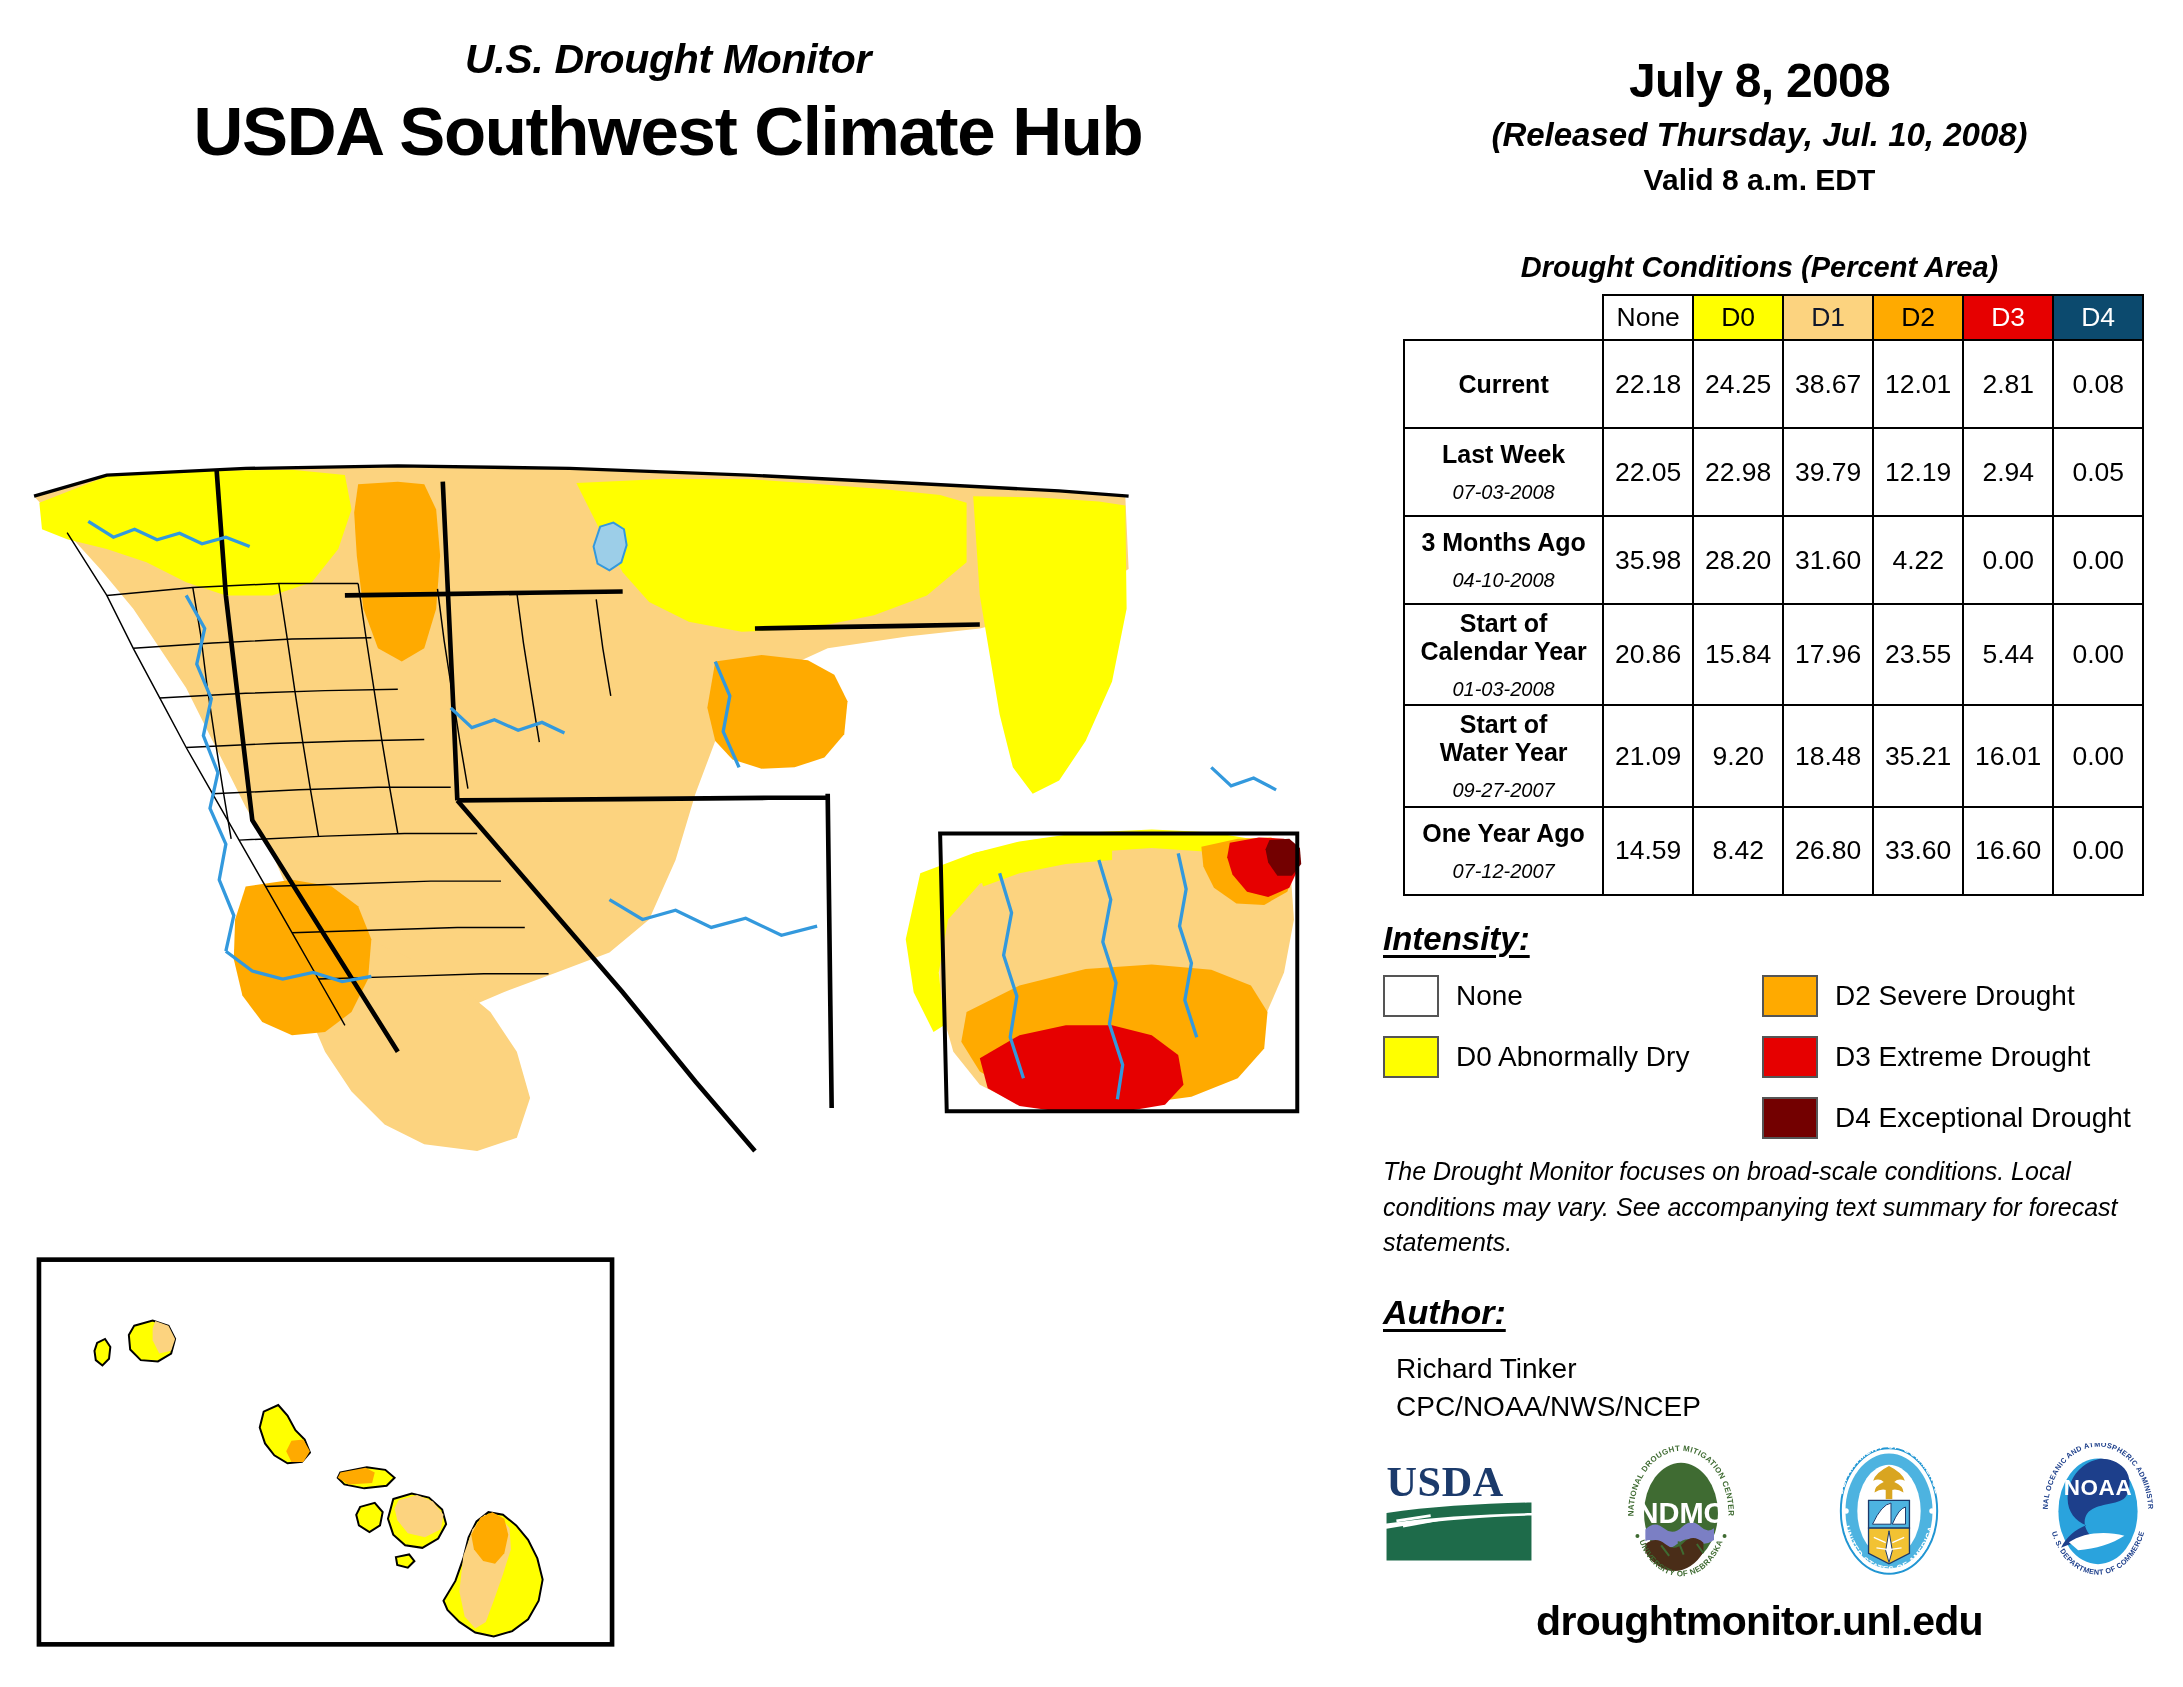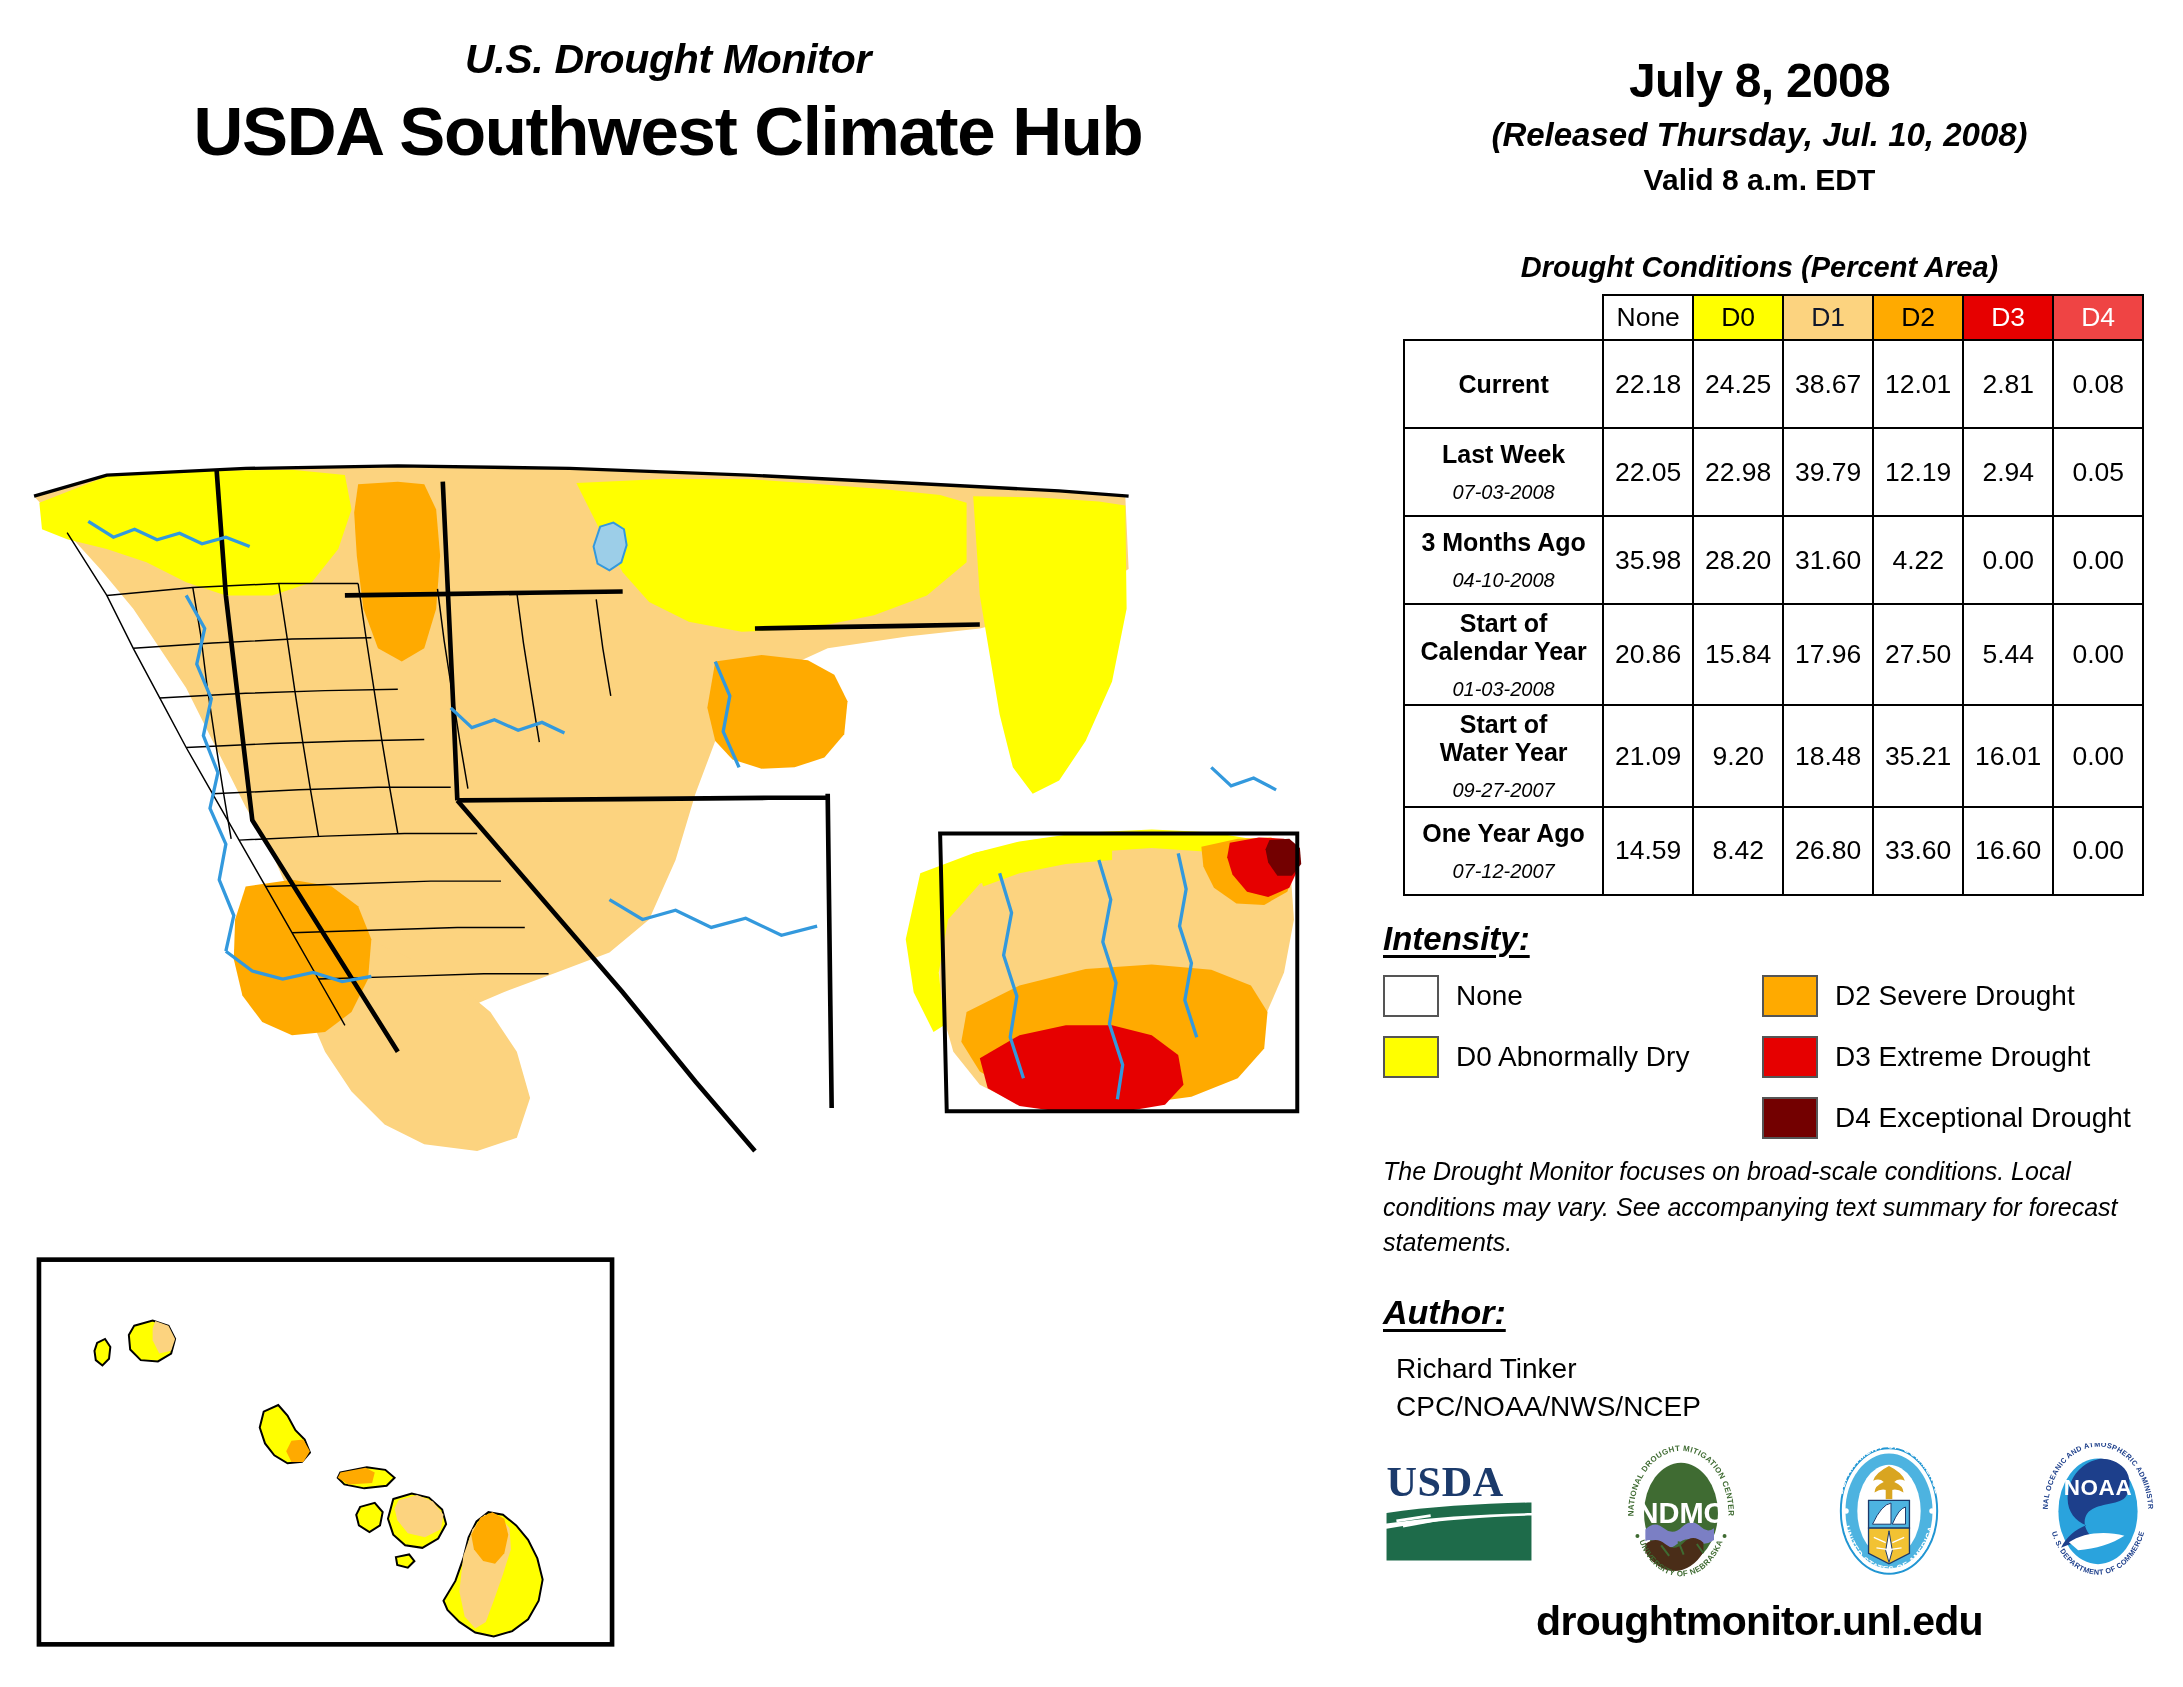--- a/index.html
+++ b/index.html
@@ -123,21 +123,21 @@
 <div id="table-caption">Drought Conditions (Percent Area)</div>
 <table id="dm-table">
   <thead>
     <tr id="thead-row">
       <th class="corner"></th>
     <th class="cat" style="background: rgb(255, 255, 255); color: rgb(0, 0, 0);">None</th>
         <th class="cat" style="background: rgb(255, 255, 0); color: rgb(0, 0, 0);">D0</th>
         <th class="cat" style="background: rgb(252, 211, 127); color: #0f172a;">D1</th>
         <th class="cat" style="background: rgb(255, 170, 0); color: rgb(0, 0, 0);">D2</th>
         <th class="cat" style="background: rgb(230, 0, 0); color: rgb(255, 255, 255);">D3</th>
-        <th class="cat" style="background: #ef4444; color: rgb(255, 255, 255);">D4</th>
+        <th class="cat" style="background: #0c4a6e; color: rgb(255, 255, 255);">D4</th>
       </tr>
   </thead>
   <tbody id="tbody">
       <tr class="tall">
         <td class="rowlabel">Current</td>
         <td class="val">22.18</td>
         <td class="val">24.25</td>
         <td class="val">38.67</td>
         <td class="val">12.01</td>
         <td class="val">2.81</td>
@@ -159,21 +159,21 @@
         <td class="val">31.60</td>
         <td class="val">4.22</td>
         <td class="val">0.00</td>
         <td class="val">0.00</td>
       </tr>
       <tr class="tall">
         <td class="rowlabel">Start of<br>Calendar Year<span class="sub">01-03-2008</span></td>
         <td class="val">20.86</td>
         <td class="val">15.84</td>
         <td class="val">17.96</td>
-        <td class="val">27.50</td>
+        <td class="val">23.55</td>
         <td class="val">5.44</td>
         <td class="val">0.00</td>
       </tr>
       <tr class="tall">
         <td class="rowlabel">Start of<br>Water Year<span class="sub">09-27-2007</span></td>
         <td class="val">21.09</td>
         <td class="val">9.20</td>
         <td class="val">18.48</td>
         <td class="val">35.21</td>
         <td class="val">16.01</td>

